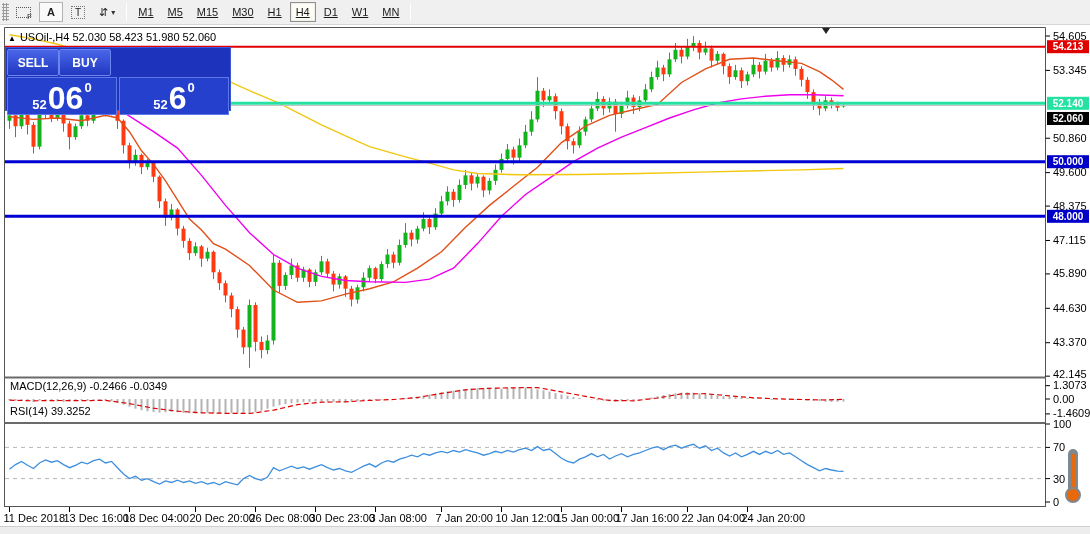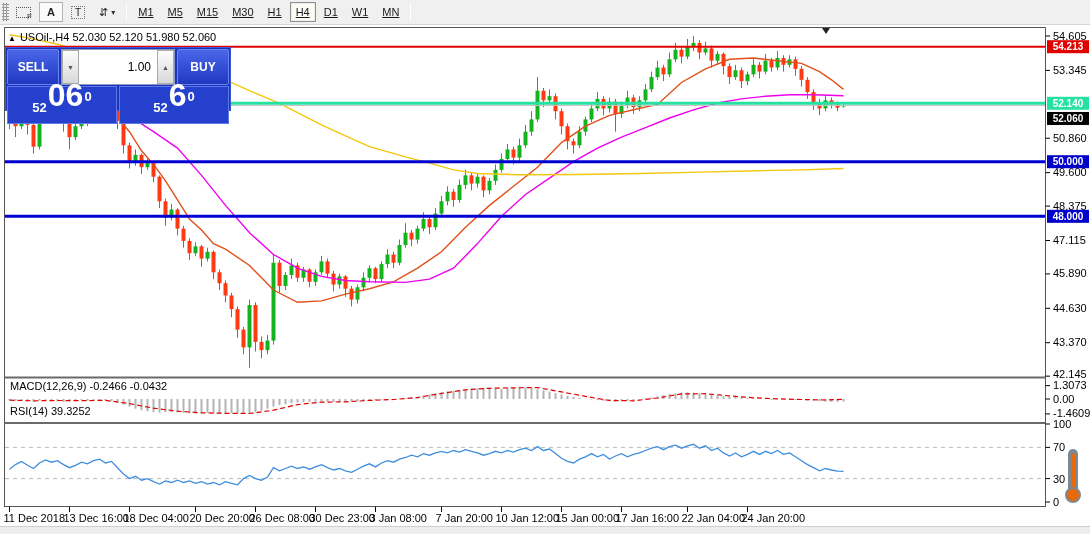--- a/index.html
+++ b/index.html
@@ -29,35 +29,35 @@
   
   .chart-region{position:absolute;left:0;top:25px;width:1090px;height:509px;background:#fff;}
   svg.chart{position:absolute;left:0;top:0;}
 
   .chart-title{position:absolute;left:8px;top:6px;font-size:11px;color:#000;}
   .chart-title .tri{font-size:8px;margin-right:4px;}
 
   
   .ocp{position:absolute;left:5px;top:22px;width:226px;height:64px;background:#1d33bb;
        border:1px solid #3d57d8;padding:1px;}
-  .ocp-row{display:flex;height:36px;}
+  .ocp-row{display:flex;height:27px;}
   .btn-trade{flex:0 0 52px;background:linear-gradient(#4a66e8,#2038c0);color:#fff;font-size:12px;
              font-weight:bold;display:flex;align-items:center;justify-content:center;
              border:1px solid #6b85f0;border-radius:2px;}
   .vol-box{flex:1;display:flex;margin:0 2px;background:#fff;border:1px solid #8a9ac0;}
   .vol-btn{width:17px;background:linear-gradient(#fdfdfd,#d8d8d8);border:1px solid #aaa;
            font-size:7px;color:#555;display:flex;align-items:center;justify-content:center;}
   .vol-val{flex:1;font-size:12px;color:#000;display:flex;align-items:center;justify-content:flex-end;
            padding-right:6px;background:#fff;}
   .price-row{display:flex;height:38px;margin-top:1px;}
   .big-price{flex:1;background:#2440cc;border:1px solid #5e78e8;color:#fff;display:flex;
              align-items:flex-end;justify-content:center;padding-bottom:1px;}
   .big-price + .big-price{margin-left:2px;}
-  .bp-small{font-size:13px;font-weight:bold;margin-bottom:7px;}
-  .bp-big{font-size:32px;font-weight:bold;line-height:30px;margin:12px 1px;}
+  .bp-small{font-size:13px;font-weight:bold;margin-bottom:1px;}
+  .bp-big{font-size:32px;font-weight:bold;line-height:30px;margin:0 1px;}
   .bp-sup{font-size:13px;font-weight:bold;align-self:flex-start;margin-top:2px;}
 
   .ind-label{position:absolute;font-size:11px;color:#000;}
 
   
   .thermo{position:absolute;left:1059px;top:424px;width:28px;height:62px;}
   .thermo .tube{position:absolute;left:9px;top:0;width:10px;height:44px;background:#7e8890;
                 border-radius:5px;}
   .thermo .mercury{position:absolute;left:12px;top:5px;width:4px;height:36px;background:#e8680c;}
   .thermo .bulb{position:absolute;left:6px;top:38px;width:16px;height:16px;border-radius:50%;
@@ -633,48 +633,43 @@
           <line x1="621.5" y1="507" x2="621.5" y2="512" stroke="#000"></line>
           <text x="615.5" y="522">17 Jan 16:00</text>
           <line x1="687.5" y1="507" x2="687.5" y2="512" stroke="#000"></line>
           <text x="681.5" y="522">22 Jan 04:00</text>
           <line x1="747.5" y1="507" x2="747.5" y2="512" stroke="#000"></line>
           <text x="741.5" y="522">24 Jan 20:00</text>
         </g>
       </svg>
 
     <div class="chart-title">
-      <span class="tri">▲</span><span>USOil-,H4 52.030 52.120 51.980 52.060</span>
+      <span class="tri">▲</span><span>USOil-,H4 52.030 58.423 51.980 52.060</span>
     </div>
 
     <div class="ocp">
       <div class="ocp-row">
         <div class="btn-trade">SELL</div>
-        <div class="vol-box">
-          <div class="vol-btn">▼</div>
-          <div class="vol-val">1.00</div>
-          <div class="vol-btn">▲</div>
-        </div>
         <div class="btn-trade">BUY</div>
       </div>
       <div class="price-row">
         <div class="big-price">
           <span class="bp-small">52</span>
           <span class="bp-big">06</span>
           <span class="bp-sup">0</span>
         </div>
         <div class="big-price">
           <span class="bp-small">52</span>
           <span class="bp-big">6</span>
           <span class="bp-sup">0</span>
         </div>
       </div>
     </div>
 
-    <div class="ind-label" style="left:10px;top:355px;">MACD(12,26,9) -0.2466 -0.0432</div>
+    <div class="ind-label" style="left:10px;top:355px;">MACD(12,26,9) -0.2466 -0.0349</div>
     <div class="ind-label" style="left:10px;top:380px;">RSI(14) 39.3252</div>
 
     <div class="thermo">
       <div class="tube"></div>
         <div class="mercury"></div>
         <div class="bulb"></div>
     </div>
   </div>
 
   <div class="bottom-strip"></div>

